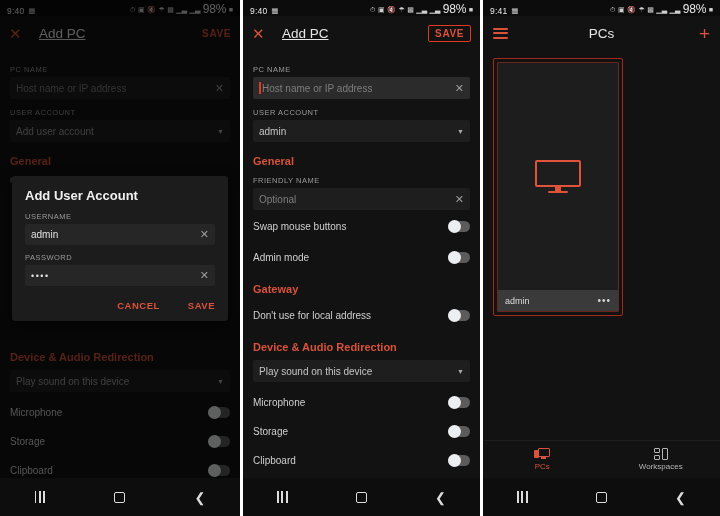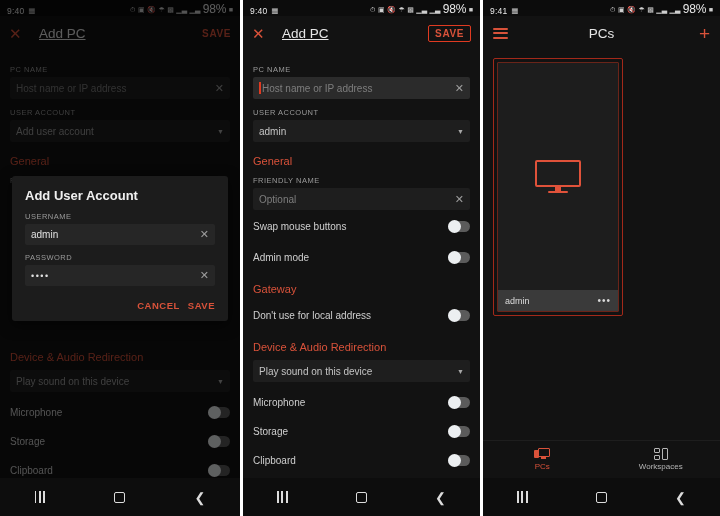--- a/index.html
+++ b/index.html
@@ -74,21 +74,21 @@
   }
   .dropdown {
     height: 22px; background:#1e1e1e; border-radius:2px;
     display:flex; align-items:center; padding: 0 6px;
   }
   .dd-text { color:#c4c4c4; font-size:10px; flex:1; }
   .dd-text.dim { color:#9e9e9e; }
   .dd-arrow { color:#a8a8a8; font-size:7px; line-height:1; }
 
   .section {
-    color:#d9523a; font-size:11px; font-weight:400;
+    color:#d9523a; font-size:11px; font-weight:700;
     margin-top:13px; margin-bottom:1px;
   }
   .row {
     height: 25px; display:flex; align-items:center; justify-content:space-between;
     margin-top:4px;
   }
   .row-label { color:#cfcfcf; font-size:10px; }
 
   .toggle {
     width: 22px; height: 11px; border-radius:6px;
@@ -115,21 +115,21 @@
   }
   .dlg-title { color:#f0f0f0; font-size:13px; font-weight:700; margin-bottom:9px; }
   .dlg-label { color:#9a9a9a; font-size:7.5px; letter-spacing:0.5px; margin-bottom:3px; }
   .dlg-field {
     height:21px; background:#262626; border-radius:2px;
     display:flex; align-items:center; padding: 0 6px; margin-bottom:8px;
   }
   .dlg-field .v { color:#e0e0e0; font-size:10px; flex:1; }
   .dlg-field .v.dots { letter-spacing:1.5px; font-size:9px; }
   .dlg-actions {
-    display:flex; justify-content:flex-end; gap:8px;
+    display:flex; justify-content:flex-end; gap:28px;
     padding-top:6px; padding-bottom:2px;align-items:flex-end;
   }
   .dlg-btn { color:#d9523a; font-size:9.5px; font-weight:700; letter-spacing:0.5px; }
 
   
   .appbar3 { height:34px; display:flex; align-items:center; padding:0 10px; position:relative; }
   .hamb { width:15px; display:flex; flex-direction:column; gap:2.5px; }
   .hamb span { display:block; height:2px; background:#d9523a; border-radius:1px; }
   .hamb span:nth-child(1){ width:15px; }
   .hamb span:nth-child(2){ width:15px; }

